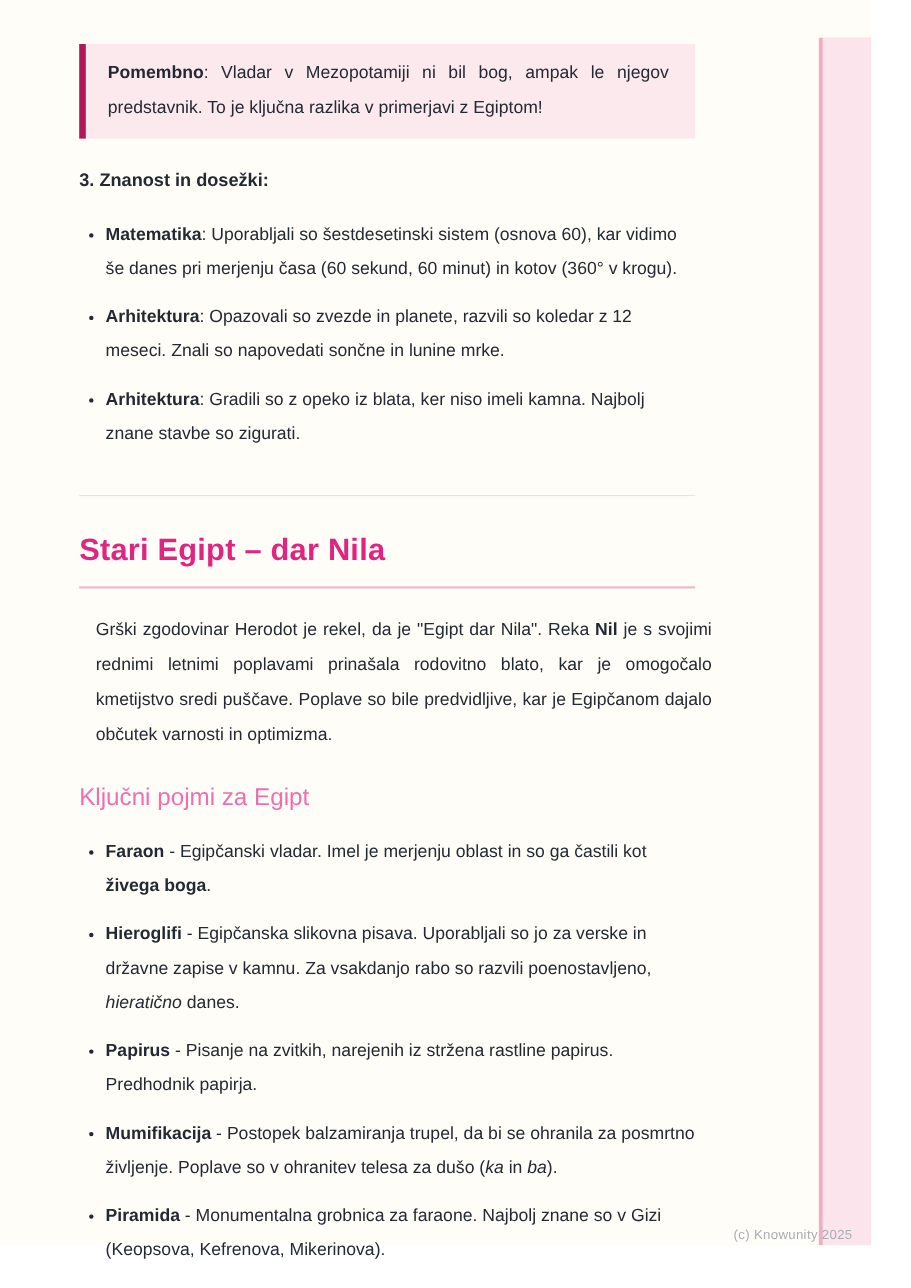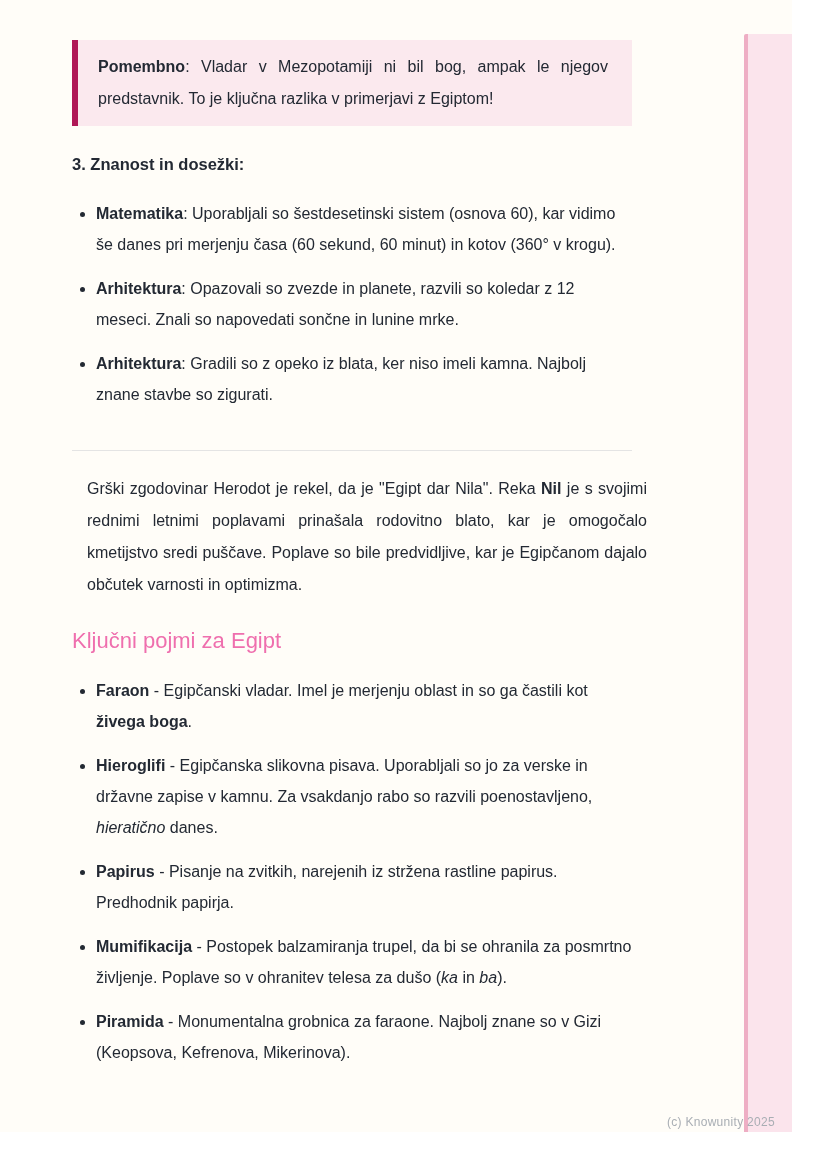--- a/index.html
+++ b/index.html
@@ -76,20 +76,21 @@
     <h3 class="lead">3. Znanost in dosežki:</h3>
 
     <ul class="bullets">
       <li><span class="b">Matematika</span><span>: Uporabljali so šestdesetinski sistem (osnova 60), kar vidimo še danes pri merjenju časa (60 sekund, 60 minut) in kotov (360° v krogu).</span></li>
       <li><span class="b">Arhitektura</span><span>: Opazovali so zvezde in planete, razvili so koledar z 12 meseci. Znali so napovedati sončne in lunine mrke.</span></li>
       <li><span class="b">Arhitektura</span><span>: Gradili so z opeko iz blata, ker niso imeli kamna. Najbolj znane stavbe so zigurati.</span></li>
     </ul>
 
     <hr class="section">
 
+    <h1 class="doc-title">Stari Egipt – dar Nila</h1>
 
     <p class="para"><span>Grški zgodovinar Herodot je rekel, da je "Egipt dar Nila". Reka </span><span class="b">Nil</span><span> je s svojimi rednimi letnimi poplavami prinašala rodovitno blato, kar je omogočalo kmetijstvo sredi puščave. Poplave so bile predvidljive, kar je Egipčanom dajalo občutek varnosti in optimizma.</span></p>
 
     <h2 class="sub">Ključni pojmi za Egipt</h2>
 
     <ul class="bullets">
       <li><span class="b">Faraon</span><span> - Egipčanski vladar. Imel je merjenju oblast in so ga častili kot </span><span class="b">živega boga</span><span>.</span></li>
       <li><span class="b">Hieroglifi</span><span> - Egipčanska slikovna pisava. Uporabljali so jo za verske in državne zapise v kamnu. Za vsakdanjo rabo so razvili poenostavljeno, </span><span class="i">hieratično</span><span> danes.</span></li>
       <li><span class="b">Papirus</span><span> - Pisanje na zvitkih, narejenih iz stržena rastline papirus. Predhodnik papirja.</span></li>
       <li><span class="b">Mumifikacija</span><span> - Postopek balzamiranja trupel, da bi se ohranila za posmrtno življenje. Poplave so v ohranitev telesa za dušo (</span><span class="i">ka</span><span> in </span><span class="i">ba</span><span>).</span></li>

